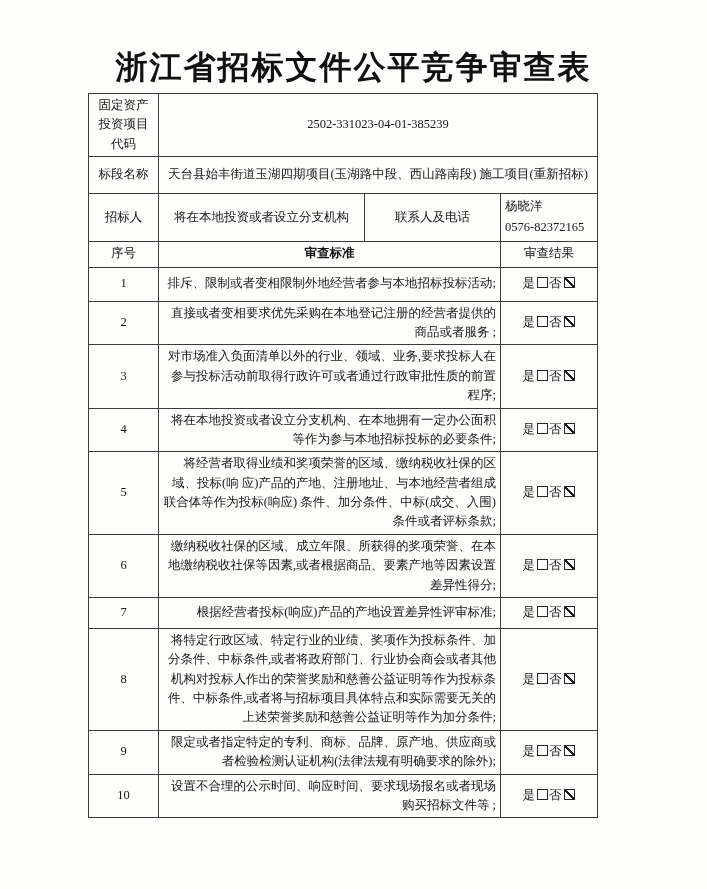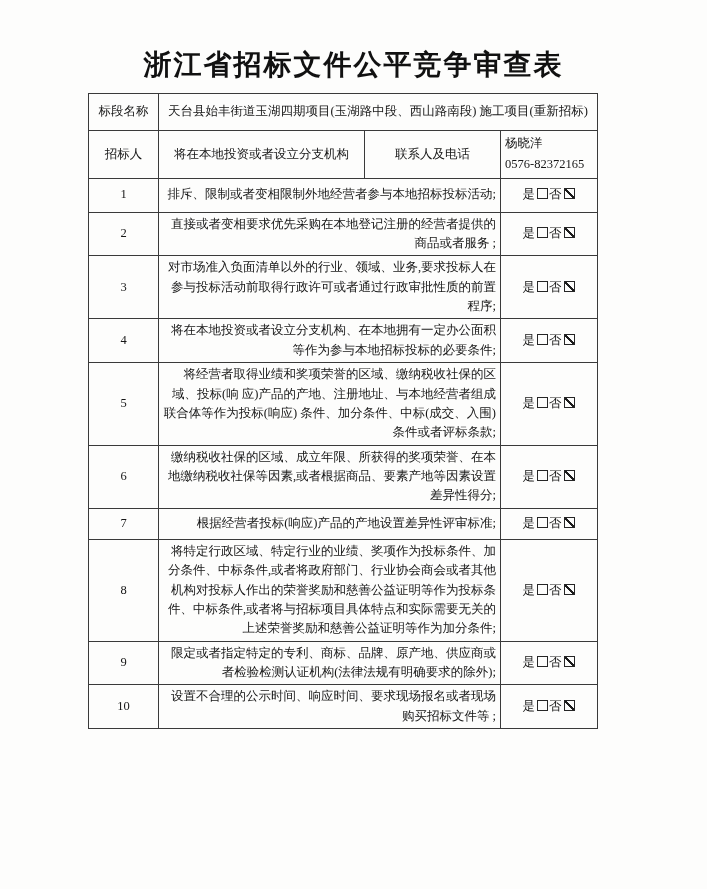--- a/index.html
+++ b/index.html
@@ -13,21 +13,21 @@
     font-family: "Liberation Serif", serif;
     color: #161616;
     overflow: hidden;
   }
   .doc-title {
     position: absolute;
     top: 46px;
     left: 0;
     width: 100%;
     text-align: center;
-    font-size: 28px;
+    font-size: 32px;
     font-weight: 700;
     letter-spacing: 2px;
     color: #111;
   }
   table.review-table {
     position: absolute;
     left: 88px;
     top: 93px;
     width: 509px;
     border-collapse: collapse;
@@ -86,37 +86,46 @@
   <table class="review-table">
     <colgroup>
       <col style="width:70px">
       <col style="width:206px">
       <col style="width:136px">
       <col style="width:97px">
     </colgroup>
     <tbody>
 
 
+      <tr style="height:39px">
+        <td class="lbl">固定资产投资项目代码</td>
+        <td class="val" colspan="3">2502-331023-04-01-385239</td>
+      </tr>
 
       <tr style="height:37px">
         <td class="lbl">标段名称</td>
         <td class="val" colspan="3">天台县始丰街道玉湖四期项目(玉湖路中段、西山路南段)  施工项目(重新招标)</td>
       </tr>
 
       <tr style="height:38px">
         <td class="lbl">招标人</td>
         <td class="val">将在本地投资或者设立分支机构</td>
         <td class="lbl">联系人及电话</td>
         <td class="contact-cell">
           <span class="contact-line">杨晓洋</span>
           <span class="contact-line">0576-82372165</span>
         </td>
       </tr>
 
 
+      <tr style="height:26px">
+        <td class="hdr-no">序号</td>
+        <td class="hdr-criteria" colspan="2">审查标准</td>
+        <td class="hdr-result">审查结果</td>
+      </tr>
 
       <tr style="height:34px">
         <td class="num">1</td>
         <td class="crit" colspan="2">排斥、限制或者变相限制外地经营者参与本地招标投标活动;</td>
         <td class="res">
           <span>是</span><span class="cb"></span><span>否</span><span class="cb checked"></span>
         </td>
       </tr>
 
       <tr style="height:38px">

